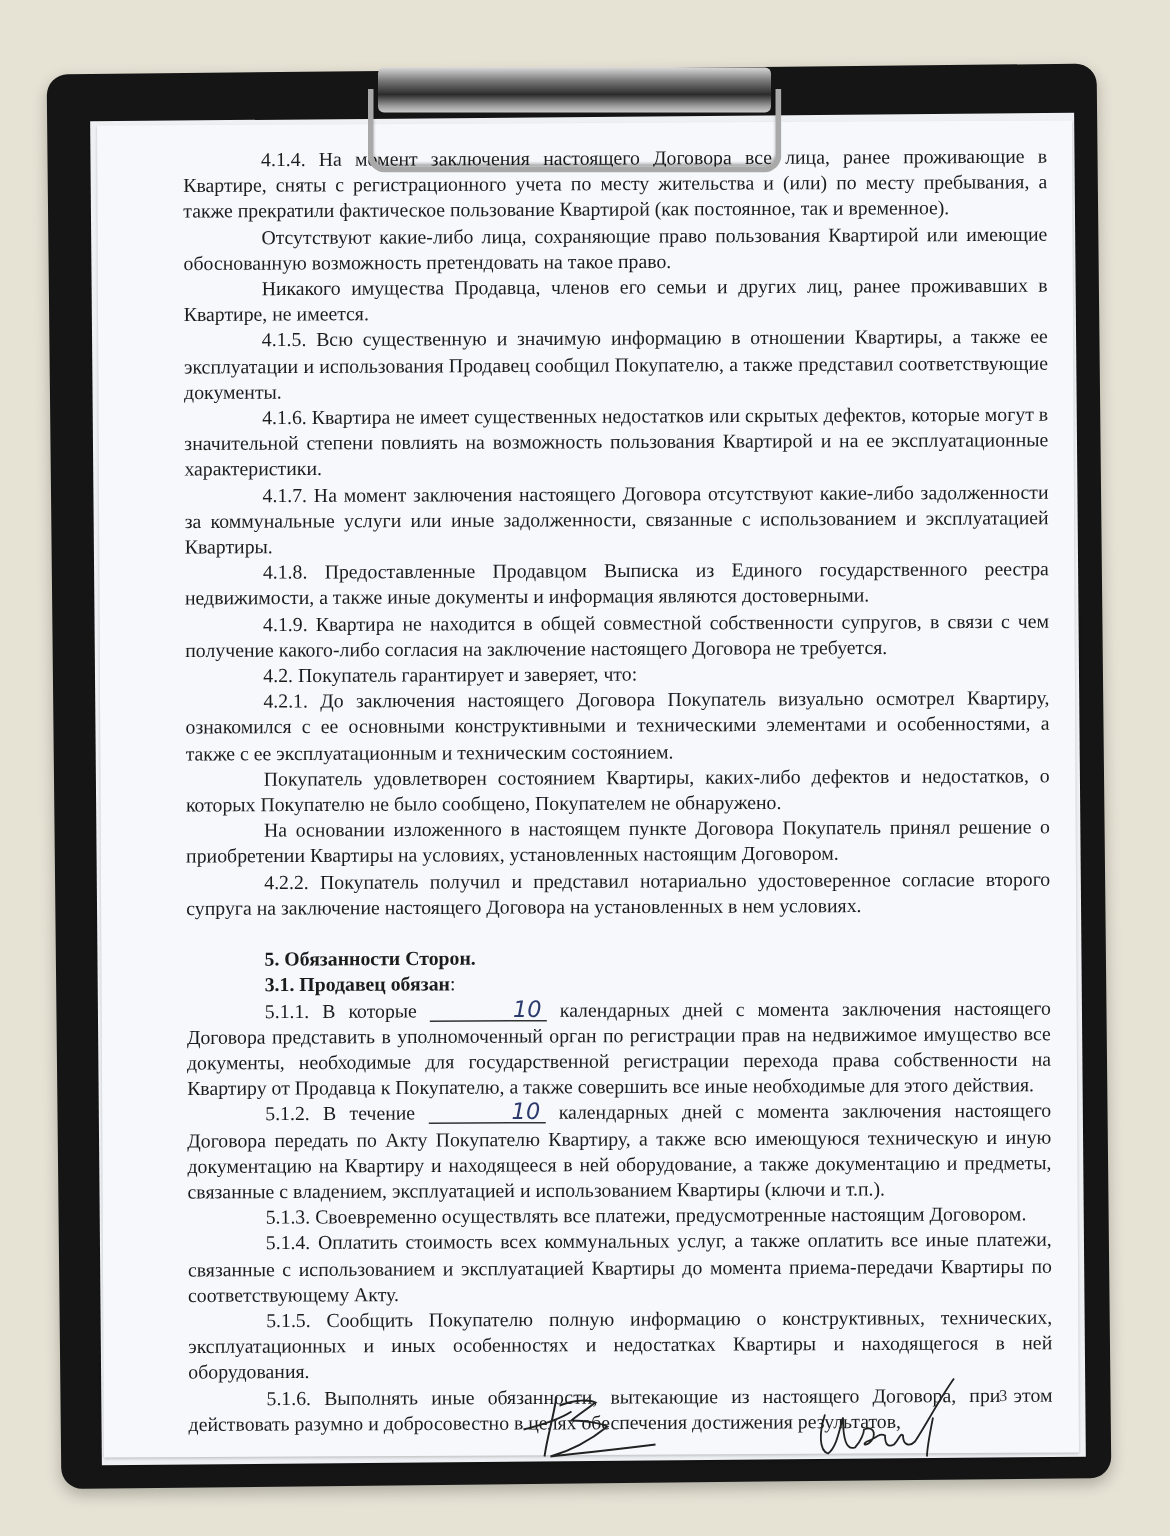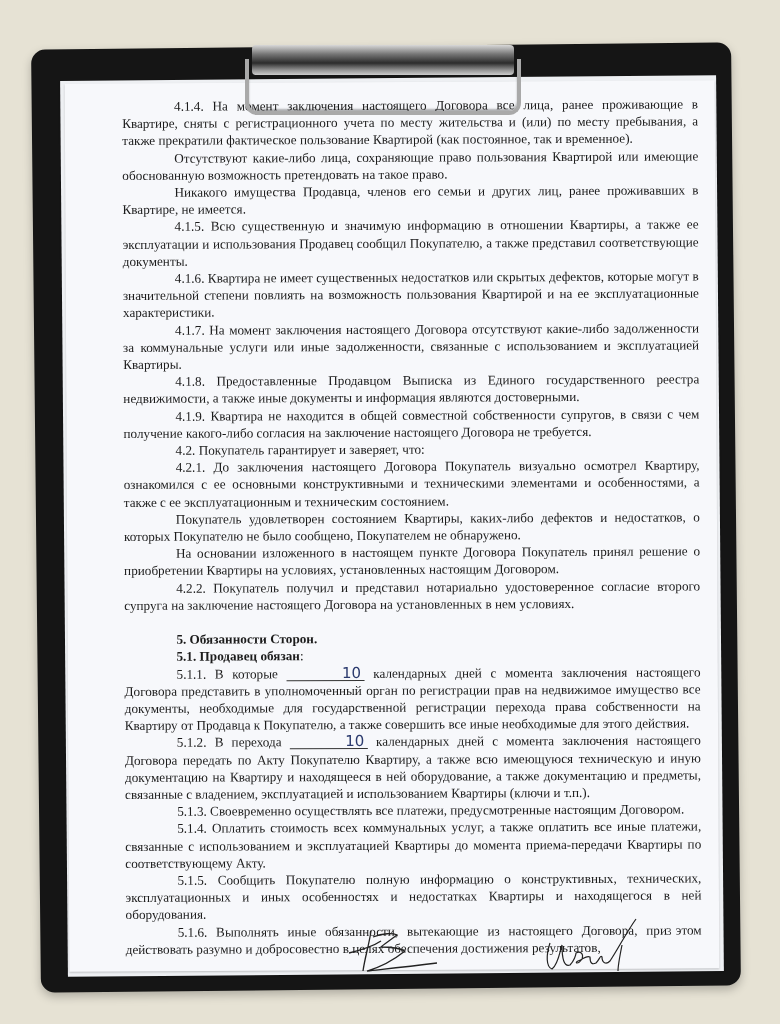--- a/index.html
+++ b/index.html
@@ -45,21 +45,21 @@
       text-align: justify;
       transform: rotate(-0.25deg);
       transform-origin: left top;
     }
     .text p { margin: 0; text-indent: 52px; }
     .text p.gap { margin-top: 17px; }
     .text p.bold { font-weight: bold; }
     .hand {
       display: inline-block; width: 78px; border-bottom: 1px solid #333;
       text-align: center; font-family: "DejaVu Sans", sans-serif;
-      font-size: 15px; line-height: 14px;
+      font-style: italic; font-size: 15px; line-height: 14px;
       color: #2c3b6e; font-weight: normal;
     }
     .page-num {
       position: absolute; left: 666px; top: 925px; font-size: 11px; color: #333;
     }
     .sig { position: absolute; z-index: 4; }
     .sig1 { left: 345px; top: 927px; }
     .sig2 { left: 540px; top: 915px; }
   </style>
 </head>
@@ -83,29 +83,29 @@
   <p>4.1.7. На момент заключения настоящего Договора отсутствуют какие-либо задолженности за коммунальные услуги или иные задолженности, связанные с использованием и эксплуатацией Квартиры.</p>
   <p>4.1.8. Предоставленные Продавцом Выписка из Единого государственного реестра недвижимости, а также иные документы и информация являются достоверными.</p>
   <p>4.1.9. Квартира не находится в общей совместной собственности супругов, в связи с чем получение какого-либо согласия на заключение настоящего Договора не требуется.</p>
   <p>4.2. Покупатель гарантирует и заверяет, что:</p>
   <p>4.2.1. До заключения настоящего Договора Покупатель визуально осмотрел Квартиру, ознакомился с ее основными конструктивными и техническими элементами и особенностями, а также с ее эксплуатационным и техническим состоянием.</p>
   <p>Покупатель удовлетворен состоянием Квартиры, каких-либо дефектов и недостатков, о которых Покупателю не было сообщено, Покупателем не обнаружено.</p>
   <p>На основании изложенного в настоящем пункте Договора Покупатель принял решение о приобретении Квартиры на условиях, установленных настоящим Договором.</p>
   <p>4.2.2. Покупатель получил и представил нотариально удостоверенное согласие второго супруга на заключение настоящего Договора на установленных в нем условиях.</p>
 
   <p class="gap bold">5. Обязанности Сторон.</p>
-  <p><b>5.1. Продавец обязан</b><span>:</span></p>
+  <p><b>3.1. Продавец обязан</b><span>:</span></p>
 
   <p>
     <span>5.1.1. В которые</span>
     <span class="hand">10</span>
     <span>календарных дней с момента заключения настоящего Договора представить в уполномоченный орган по регистрации прав на недвижимое имущество все документы, необходимые для государственной регистрации перехода права собственности на Квартиру от Продавца к Покупателю, а также совершить все иные необходимые для этого действия.</span>
   </p>
   <p>
-    <span>5.1.2. В перехода</span>
+    <span>5.1.2. В течение</span>
     <span class="hand">10</span>
     <span>календарных дней с момента заключения настоящего Договора передать по Акту Покупателю Квартиру, а также всю имеющуюся техническую и иную документацию на Квартиру и находящееся в ней оборудование, а также документацию и предметы, связанные с владением, эксплуатацией и использованием Квартиры (ключи и т.п.).</span>
   </p>
   <p>5.1.3. Своевременно осуществлять все платежи, предусмотренные настоящим Договором.</p>
   <p>5.1.4. Оплатить стоимость всех коммунальных услуг, а также оплатить все иные платежи, связанные с использованием и эксплуатацией Квартиры до момента приема-передачи Квартиры по соответствующему Акту.</p>
   <p>5.1.5. Сообщить Покупателю полную информацию о конструктивных, технических, эксплуатационных и иных особенностях и недостатках Квартиры и находящегося в ней оборудования.</p>
   <p>5.1.6. Выполнять иные обязанности, вытекающие из настоящего Договора, при этом действовать разумно и добросовестно в целях обеспечения достижения результатов,</p>
 </div>
 
 <div class="page-num">3</div>

